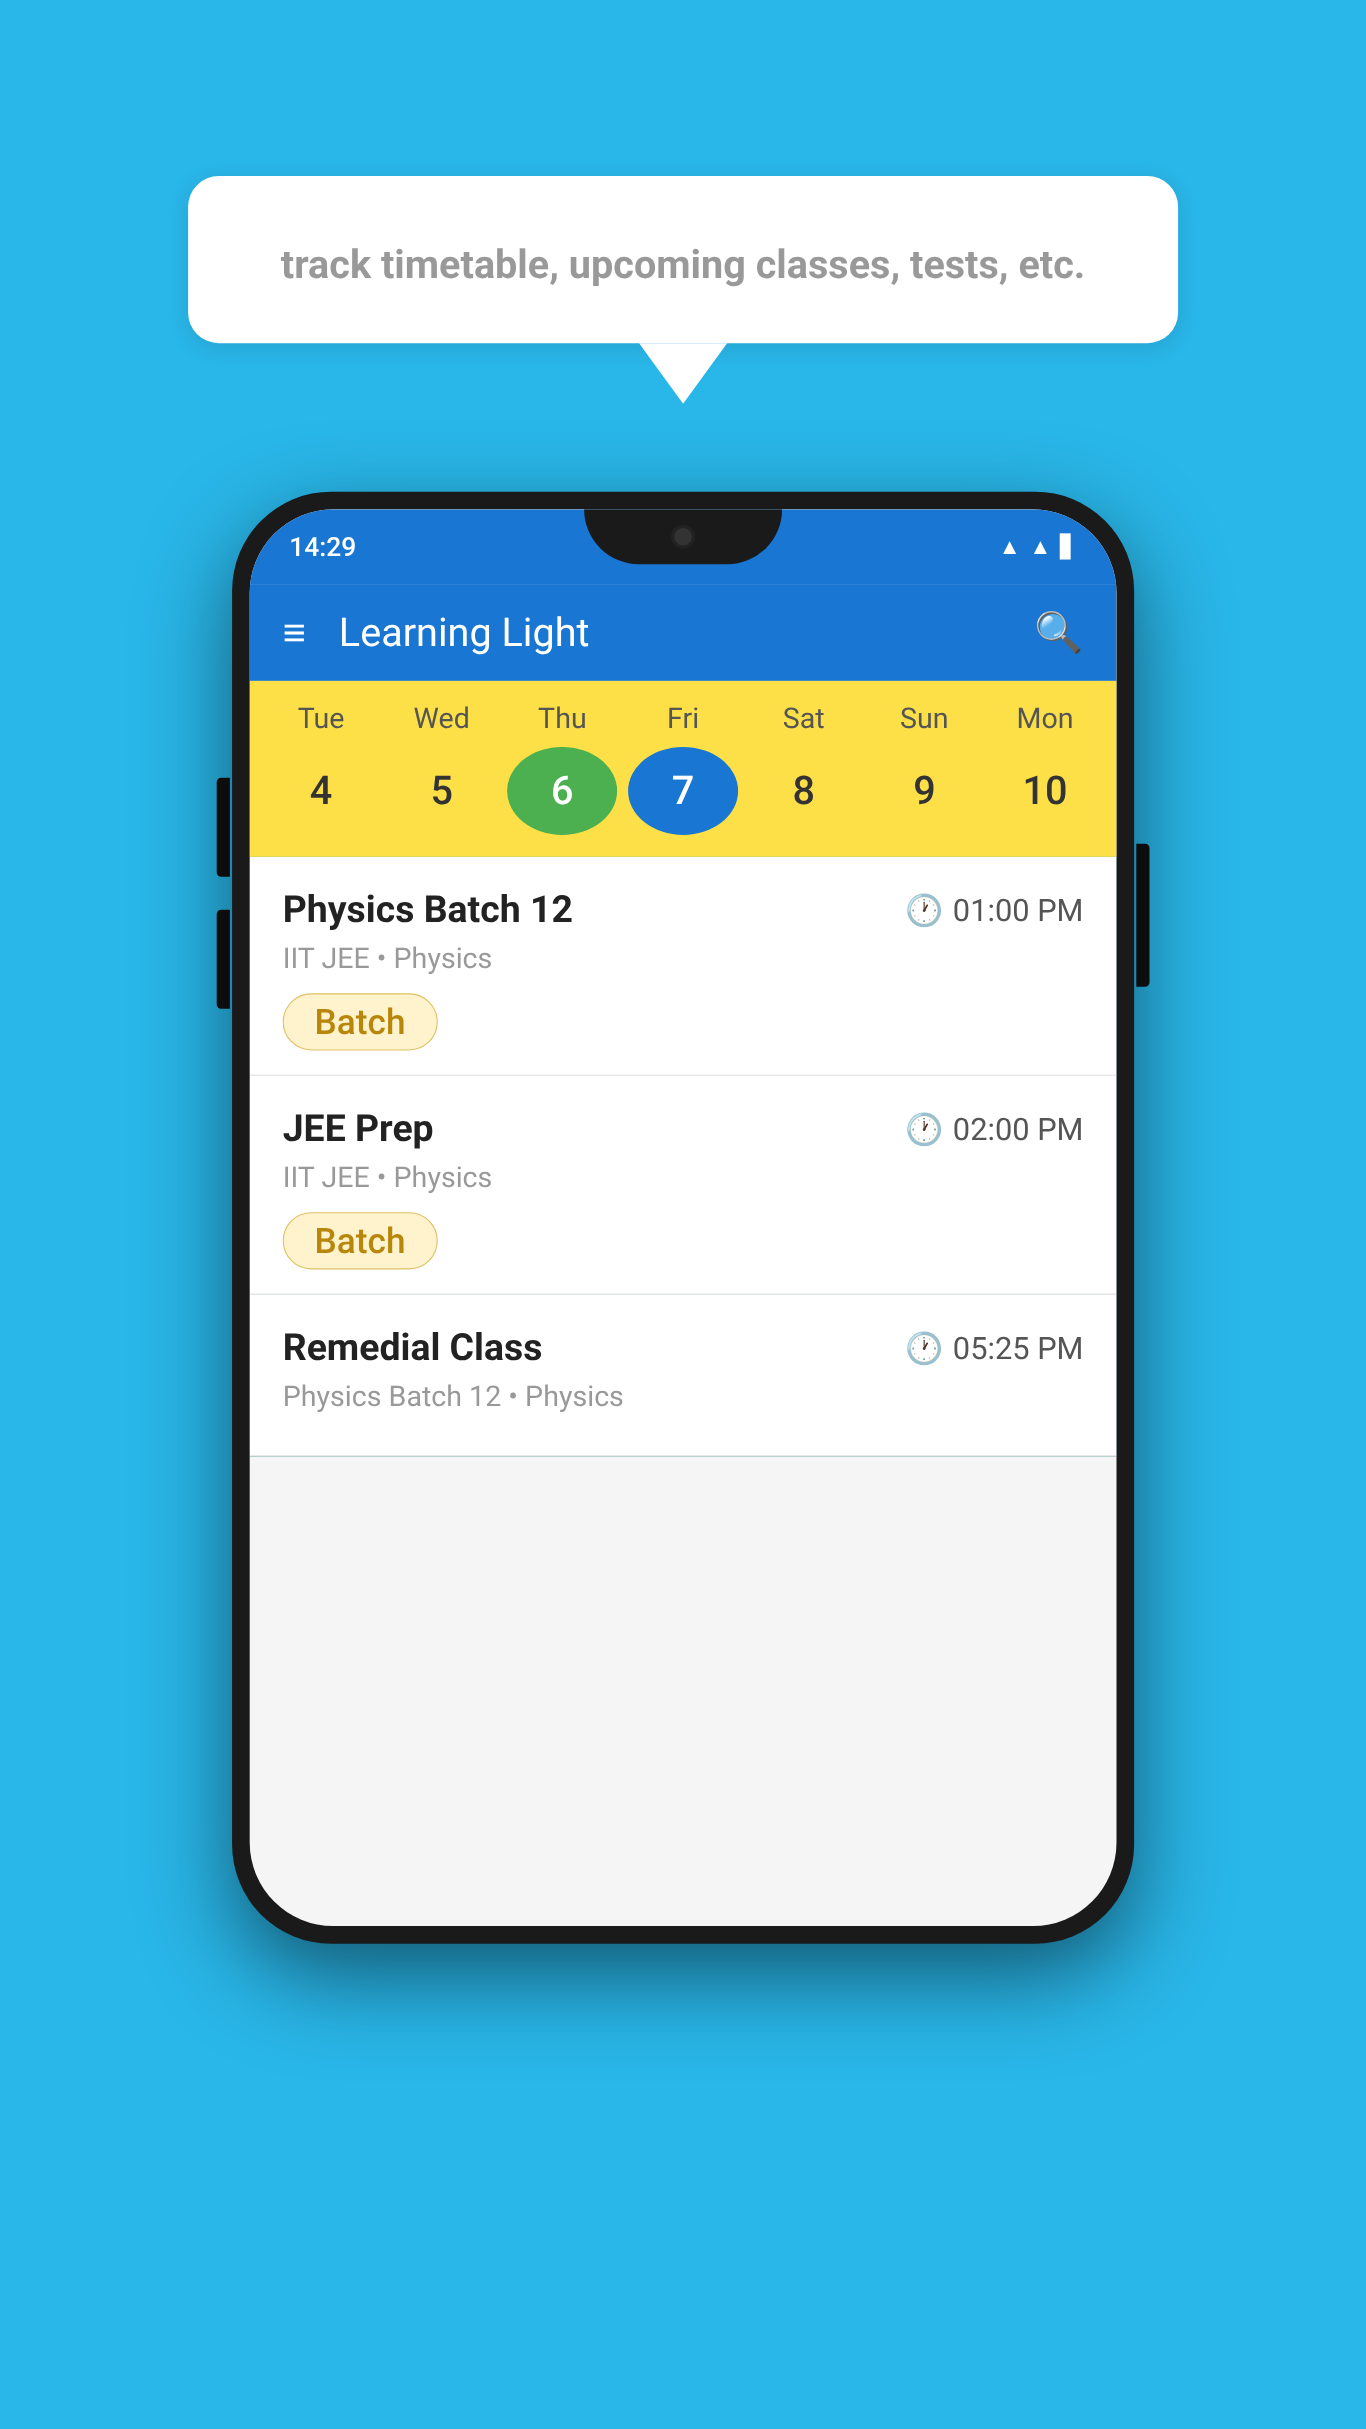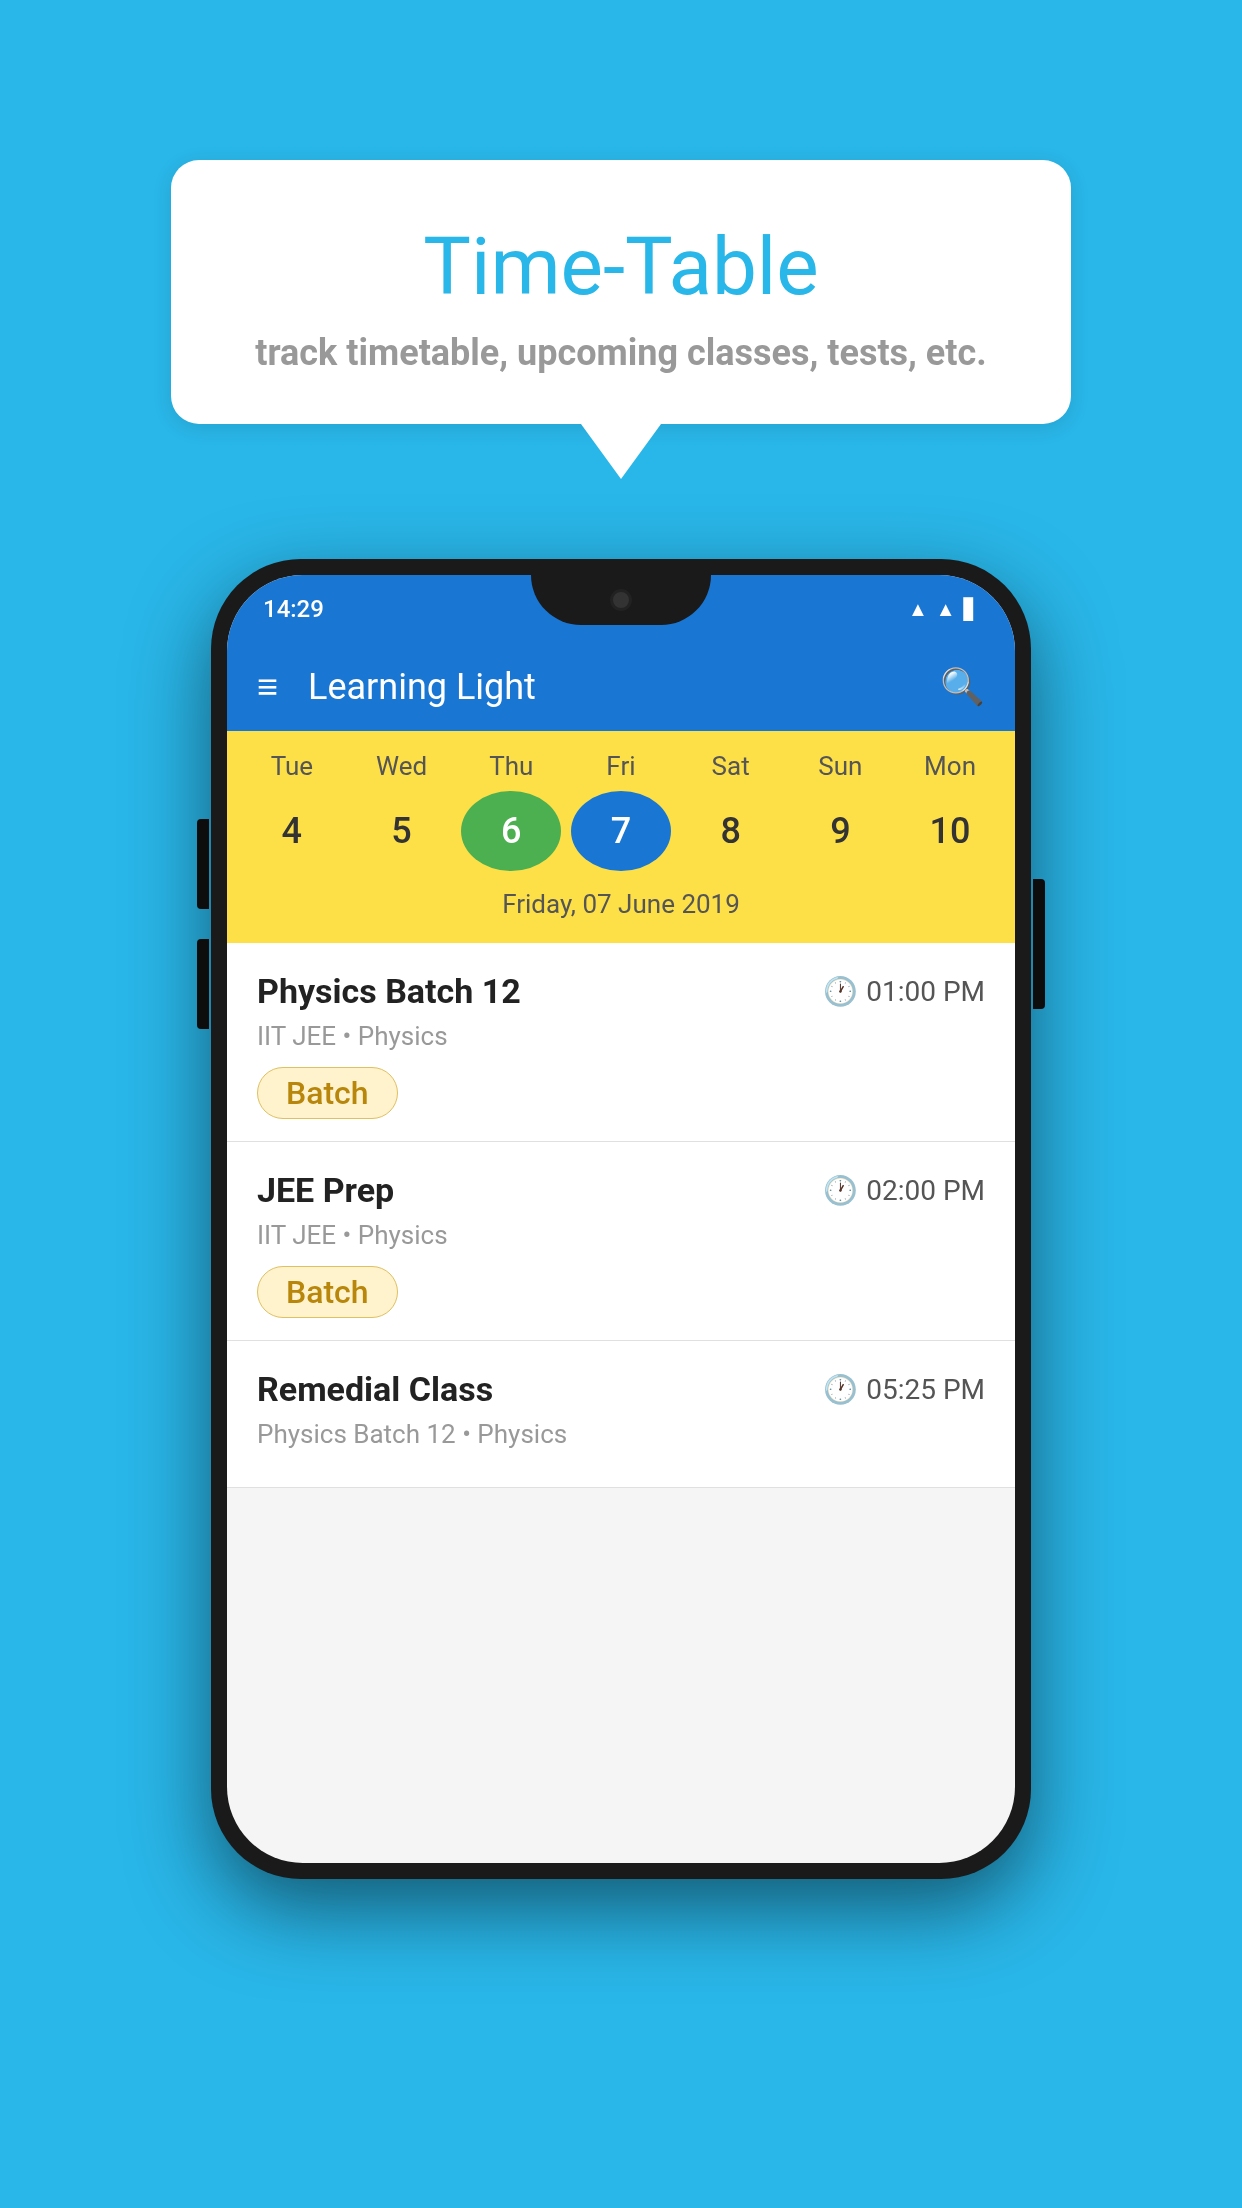--- a/index.html
+++ b/index.html
@@ -300,21 +300,20 @@
       padding: 6px 28px;
       font-size: 32px;
       font-weight: 500;
     }
   </style>
 </head>
 <body>
 
 <div class="speech-bubble-container">
   <div class="speech-bubble">
-    <div class="speech-bubble-title">Time-Table</div>
     <div class="speech-bubble-subtitle">track timetable, upcoming classes, tests, etc.</div>
   </div>
   <div class="speech-bubble-tail"></div>
 </div>
 
 <div class="phone-wrapper">
   <div class="phone-btn-left"></div>
   <div class="phone-btn-left2"></div>
   <div class="phone-btn-right"></div>
 
@@ -352,21 +351,20 @@
       </div>
       <div class="day-numbers">
         <div class="day-num">4</div>
         <div class="day-num">5</div>
         <div class="day-num today">6</div>
         <div class="day-num selected">7</div>
         <div class="day-num">8</div>
         <div class="day-num">9</div>
         <div class="day-num">10</div>
       </div>
-      <div class="selected-date-label">Friday, 07 June 2019</div>
     </div>
 
     <div class="schedule-list">
 
       <div class="schedule-item">
         <div class="schedule-item-header">
           <span class="schedule-item-title">Physics Batch 12</span>
           <div class="schedule-item-time">
             <span class="clock-icon">🕐</span>
             <span>01:00 PM</span>

